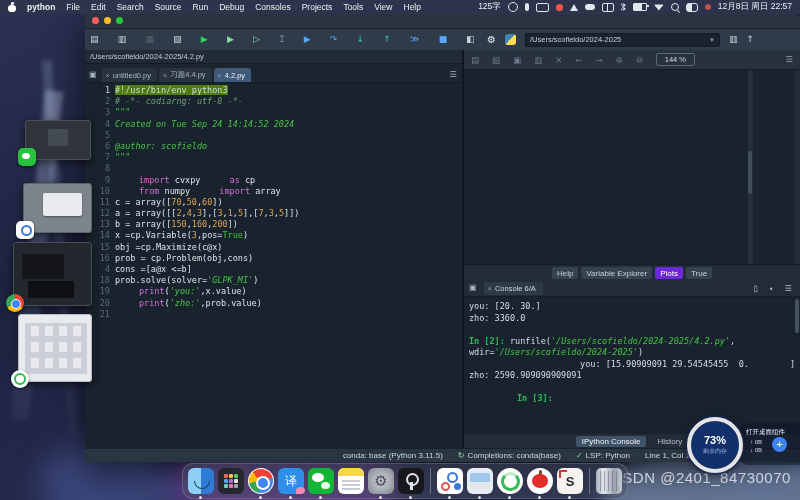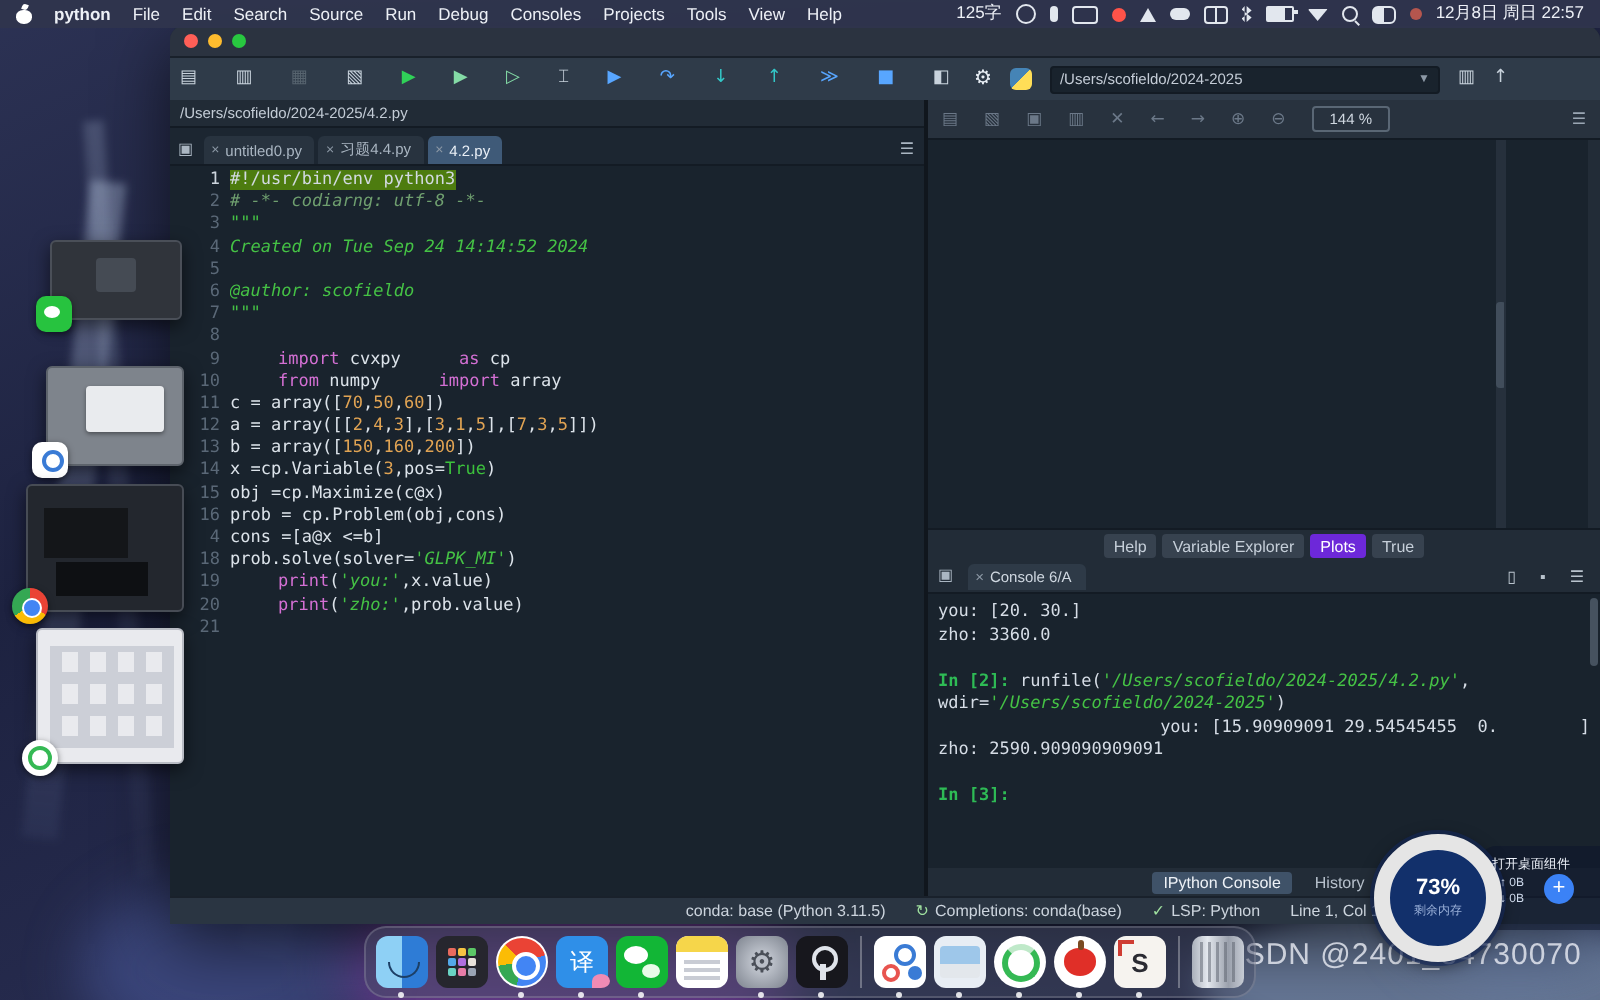--- a/index.html
+++ b/index.html
@@ -157,21 +157,21 @@
   .dk-greenring i{position:absolute;left:4px;top:4px;width:13px;height:13px;border:3px solid #35b954;border-radius:50%;border-top-color:#bfe9c9;}
   .dk-redapple{background:#fff;border-radius:50%;}
   .dk-redapple i{position:absolute;left:5px;top:6px;width:16px;height:14px;background:#e02f28;border-radius:48% 48% 52% 52%;}
   .dk-redapple b{position:absolute;left:12px;top:2px;width:3px;height:5px;background:#7a4a22;border-radius:2px;}
   .dk-sapp{background:#f6f3ef;color:#2b2b33;font-weight:bold;font-size:13px;display:flex;align-items:center;justify-content:center;}
   .dk-sapp i{position:absolute;left:2px;top:2px;width:6px;height:6px;border-left:2px solid #cf3c33;border-top:2px solid #cf3c33;}
   .dk-trash{background:linear-gradient(90deg,#aab0bb,#e4e8ee 30%,#9aa0ac 70%,#c7ccd5);border-radius:5px;}
   .dk-trash i{position:absolute;left:4px;top:3px;right:4px;bottom:3px;background:repeating-linear-gradient(90deg,rgba(90,96,108,.5) 0 1.5px,transparent 1.5px 4px);}
   .mem-pill{position:absolute;left:740px;top:423px;width:60px;height:42px;background:rgba(13,22,44,.55);border-radius:8px 0 0 8px;z-index:59;}
   .mem-circle{position:absolute;left:687px;top:417px;width:48px;height:48px;border-radius:50%;
-    background:#12306b;border:8px solid #e5e5e5;box-shadow:0 0 0 2px rgba(20,40,90,.6),0 2px 8px rgba(0,0,0,.5);
+    background:#12306b;border:4px solid #e5e5e5;box-shadow:0 0 0 2px rgba(20,40,90,.6),0 2px 8px rgba(0,0,0,.5);
     display:flex;flex-direction:column;align-items:center;justify-content:center;z-index:61;}
   .mem-circle .pct{font-size:11px;font-weight:bold;color:#fff;}
   .mem-circle .lbl{font-size:6px;color:#9ab0d8;margin-top:1px;}
   .mem-open{position:absolute;left:746px;top:428px;font-size:6.5px;color:#eef2fa;z-index:61;}
   .mem-net{position:absolute;left:750px;top:438px;font-size:6px;color:#cdd8ea;line-height:8px;z-index:61;white-space:pre;}
   .mem-add{position:absolute;left:772px;top:437px;width:15px;height:15px;border-radius:50%;background:#3b82f6;color:#fff;
     font-size:11px;line-height:14px;text-align:center;z-index:61;}
   
   .watermark{position:absolute;left:611px;top:469px;font-size:15px;color:rgba(235,238,245,.8);z-index:40;letter-spacing:.5px;}
 </style>
@@ -428,21 +428,21 @@
       <div class="console-body">
         <div id="console-lines">
             <div class="cl" style="height: 11.5px;"><span class="tk-out">you: [20. 30.]</span></div>
             <div class="cl" style="height: 11.5px;"><span class="tk-out">zho: 3360.0</span></div>
             <div class="cl" style="height: 11.5px;"></div>
             <div class="cl" style="height: 11.5px;"><span class="tk-prompt">In [2]: </span><span class="tk-out">runfile(</span><span class="tk-str">'/Users/scofieldo/2024-2025/4.2.py'</span><span class="tk-out">,</span></div>
             <div class="cl" style="height: 11.5px;"><span class="tk-out">wdir=</span><span class="tk-str">'/Users/scofieldo/2024-2025'</span><span class="tk-out">)</span></div>
             <div class="cl" style="height: 11.5px; text-align: right;"><span class="tk-out">you: [15.90909091 29.54545455  0.        ]</span></div>
             <div class="cl" style="height: 11.5px;"><span class="tk-out">zho: 2590.909090909091</span></div>
             <div class="cl" style="height: 11.5px;"></div>
-            <div class="cl" style="height: 11.5px;"><span class="tk-prompt">In [3]: </span></div>
+            <div class="cl" style="height: 11.5px; margin-left: 48px;"><span class="tk-prompt">In [3]: </span></div>
           </div>
         <div class="console-scroll"></div>
       </div>
       <div class="console-bottom" id="console-bottom-tabs">
           <span class="cbtab active">IPython Console</span>
           <span class="cbtab">History</span>
         </div>
     </div>
   </div>
 

